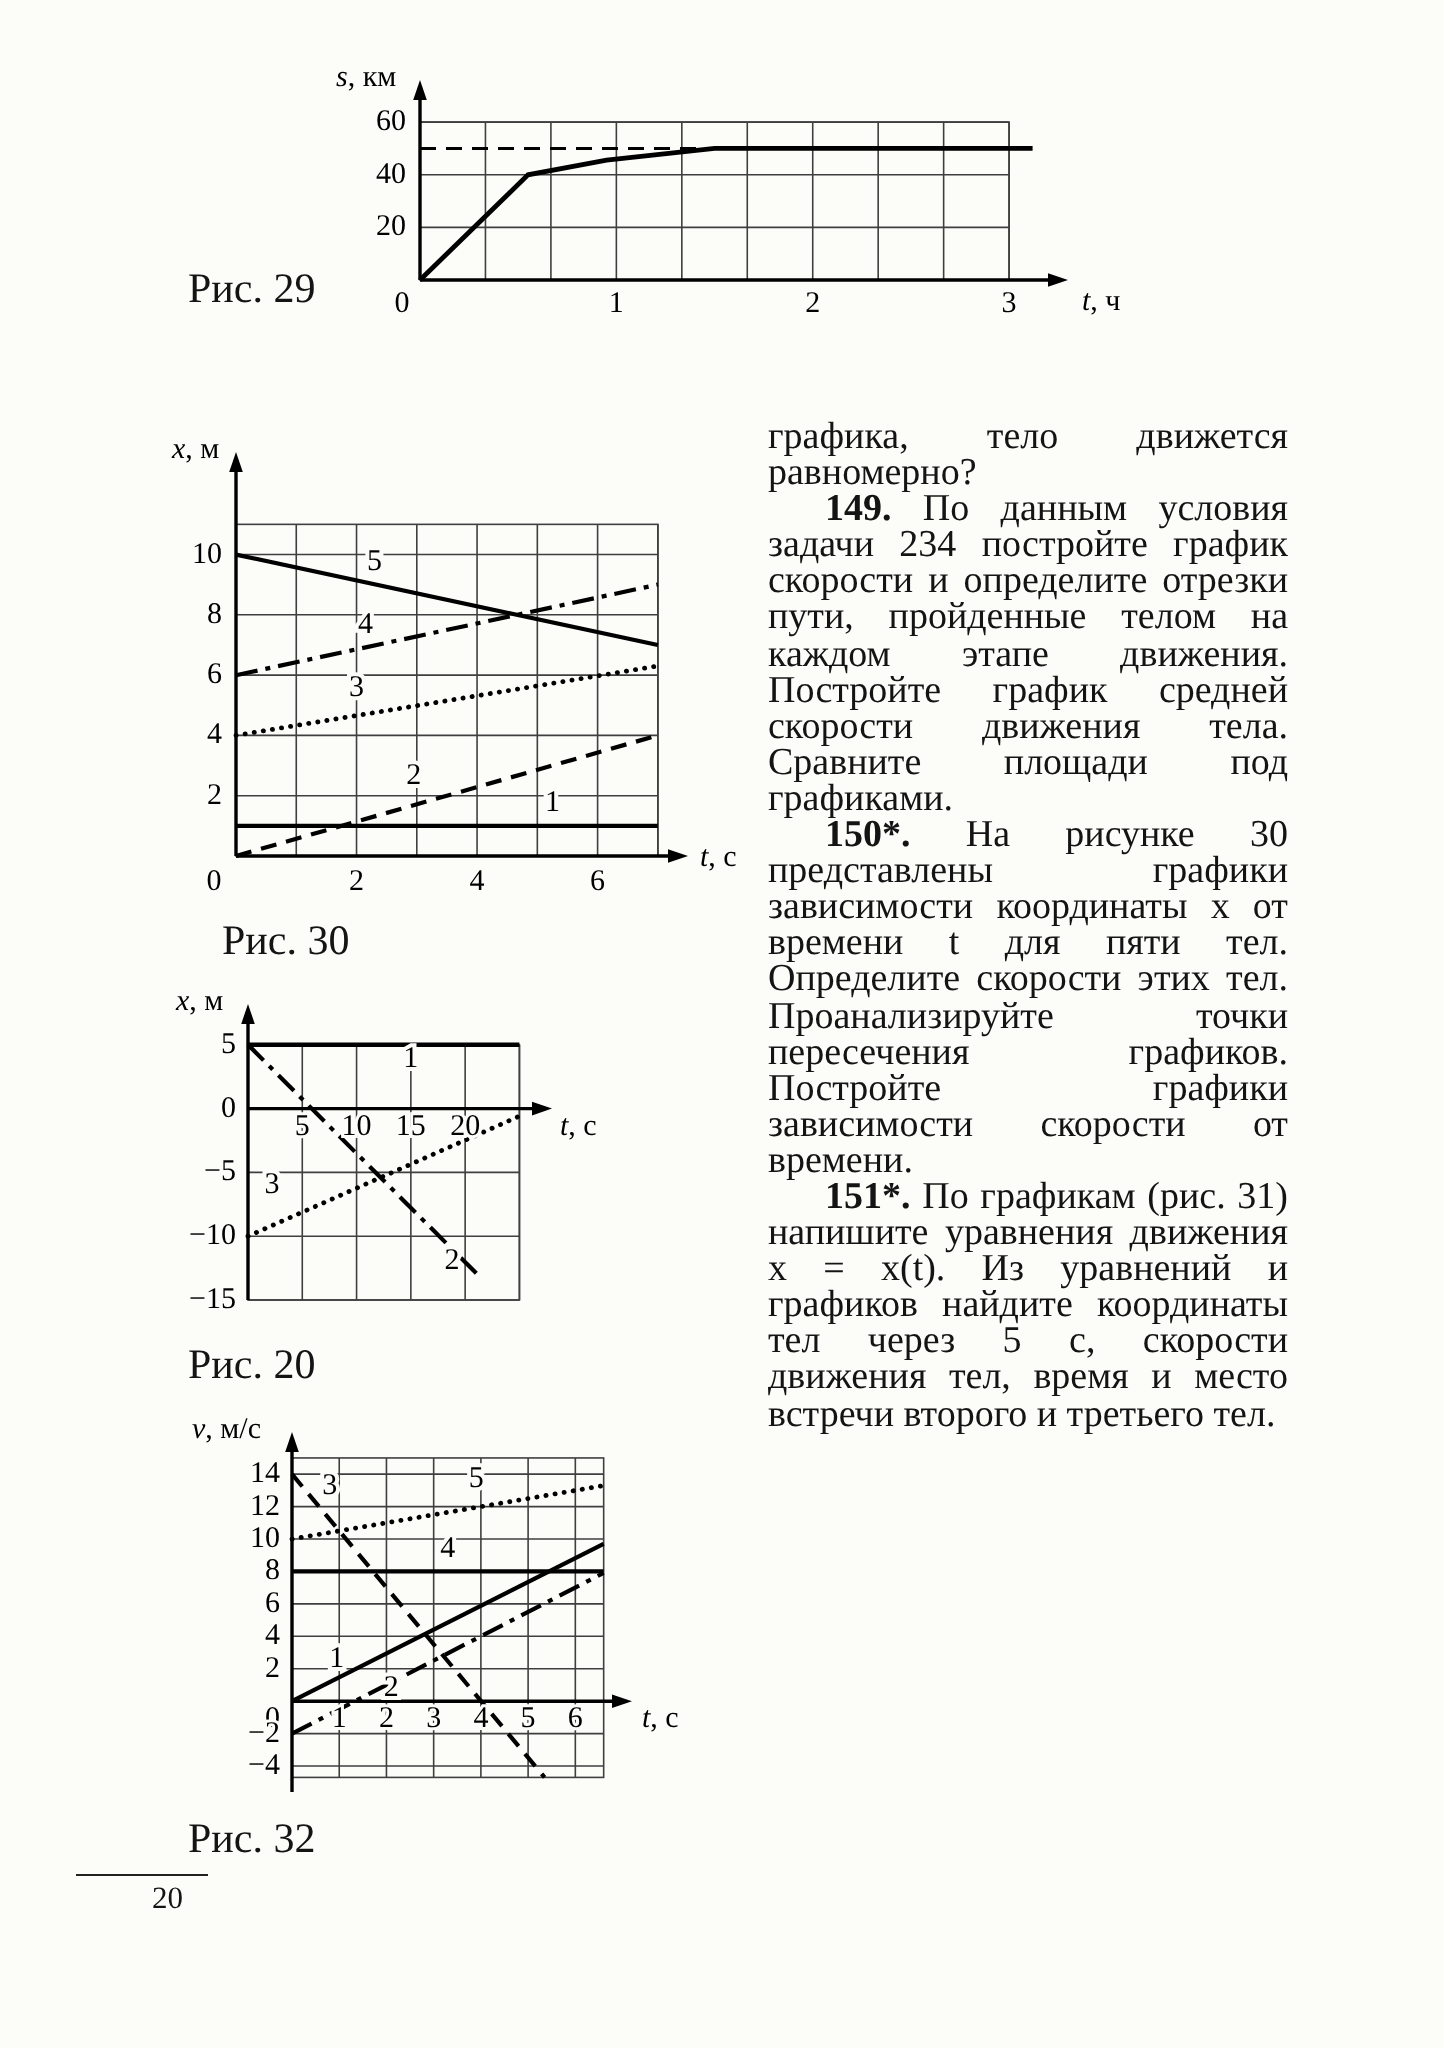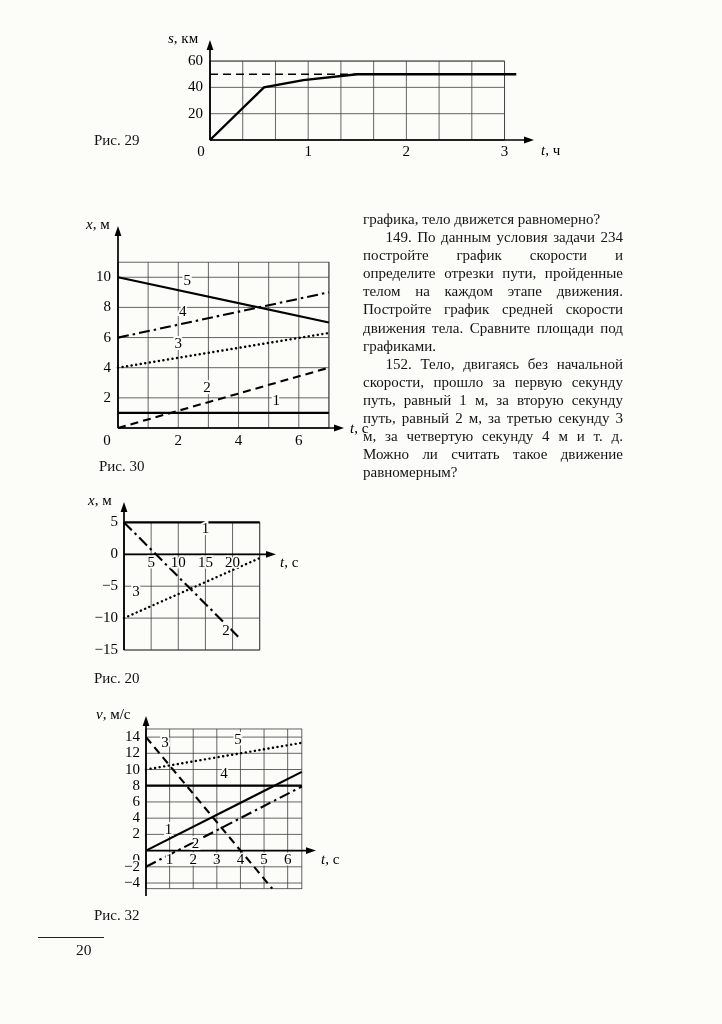--- a/index.html
+++ b/index.html
@@ -3,39 +3,39 @@
 <meta charset="utf-8">
 <style>
   html,body{margin:0;padding:0}
   body{
     width:722px;height:1024px;position:relative;overflow:hidden;
     background:#fcfcf9;color:#141414;
     font-family:"Liberation Serif","DejaVu Serif",serif;
   }
   figure{position:absolute;margin:0}
   figure svg{display:block;overflow:visible}
-  figcaption{position:absolute;font-size:15px;white-space:nowrap}
+  figcaption{position:absolute;font-size:21px;white-space:nowrap}
 
   .f29{left:164px;top:28px}   .c29{left:-70px;top:104px}
-  .f30{left:84px;top:220px}   .c30{left:15px;top:238px}
+  .f30{left:84px;top:220px}   .c30{left:27px;top:238px}
   .f31{left:84px;top:494px}   .c31{left:10px;top:176px}
   .f32{left:96px;top:708px}   .c32{left:-2px;top:199px}
 
   svg text{font-family:"Liberation Serif","DejaVu Serif",serif}
   .tick{font-size:15px;fill:#000;paint-order:stroke;stroke:#fcfcf9;stroke-width:3px}
   .ser{font-size:15px;fill:#000;text-anchor:middle;paint-order:stroke;stroke:#fcfcf9;stroke-width:4px}
 
   #problems{
-    position:absolute;left:363px;top:210px;width:260px;
-    font-size:15px;line-height:18.1px;text-align:justify;
+    position:absolute;left:384px;top:210px;width:260px;
+    font-size:19px;line-height:18.1px;text-align:justify;
     hyphens:auto;-webkit-hyphens:auto;
   }
   #problems p{margin:0;text-indent:1.5em}
   #problems p.cont{text-indent:0}
-  #problems b{font-weight:normal}
+  #problems b{font-weight:bold}
 
   .rule{position:absolute;left:38px;top:937px;width:66px;height:0;border-top:1.5px solid #222}
   .pagenum{position:absolute;left:76px;top:941px;font-size:15.5px}
 </style>
 </head>
 <body>
 
 <figure class="f29">
   <svg id="fig29" width="410" height="134" viewBox="0 0 410 134">
       <line x1="46" y1="112" x2="46" y2="33.05263157894737" stroke="#3f3f3f" stroke-width="0.8"></line>
@@ -209,17 +209,18 @@
       <text x="44" y="33.081081081081095" text-anchor="end" class="tick"><tspan>14</tspan></text>
       <text x="44" y="162.8108108108108" text-anchor="end" class="tick"><tspan>−2</tspan></text>
       <text x="44" y="179.02702702702703" text-anchor="end" class="tick"><tspan>−4</tspan></text>
     </svg>
   <figcaption class="c32">Рис. 32</figcaption>
 </figure>
 
 <div id="problems">
   <p class="cont">графика, тело движется равномерно?</p>
   <p><b>149.</b> <span>По данным условия задачи 234 постройте график скорости и определите отрезки пути, пройденные телом на каждом этапе движения. Постройте график средней скорости движения тела. Сравните площади под графиками.</span></p>
-  <p><b>152.</b> <span>Тело, двигаясь без начальной скорости, прошло за первую секунду путь, равный 1 м, за вторую секунду путь, равный 2 м, за третью секунду 3 м, за четвертую секунду 4 м и т. д. Можно ли считать такое движение равномерным?</span></p>
+  <p><b>150*.</b> <span>На рисунке 30 представлены графики зависимости координаты x от времени t для пяти тел. Определите скорости этих тел. Проанализируйте точки пересечения графиков. Постройте графики зависимости скорости от времени.</span></p>
+  <p><b>151*.</b> <span>По графикам (рис. 31) напишите уравнения движения x = x(t). Из уравнений и графиков найдите координаты тел через 5 с, скорости движения тел, время и место встречи второго и третьего тел.</span></p>
 </div>
 
 <div class="rule"></div>
 <div class="pagenum">20</div>
 
 </body></html>

